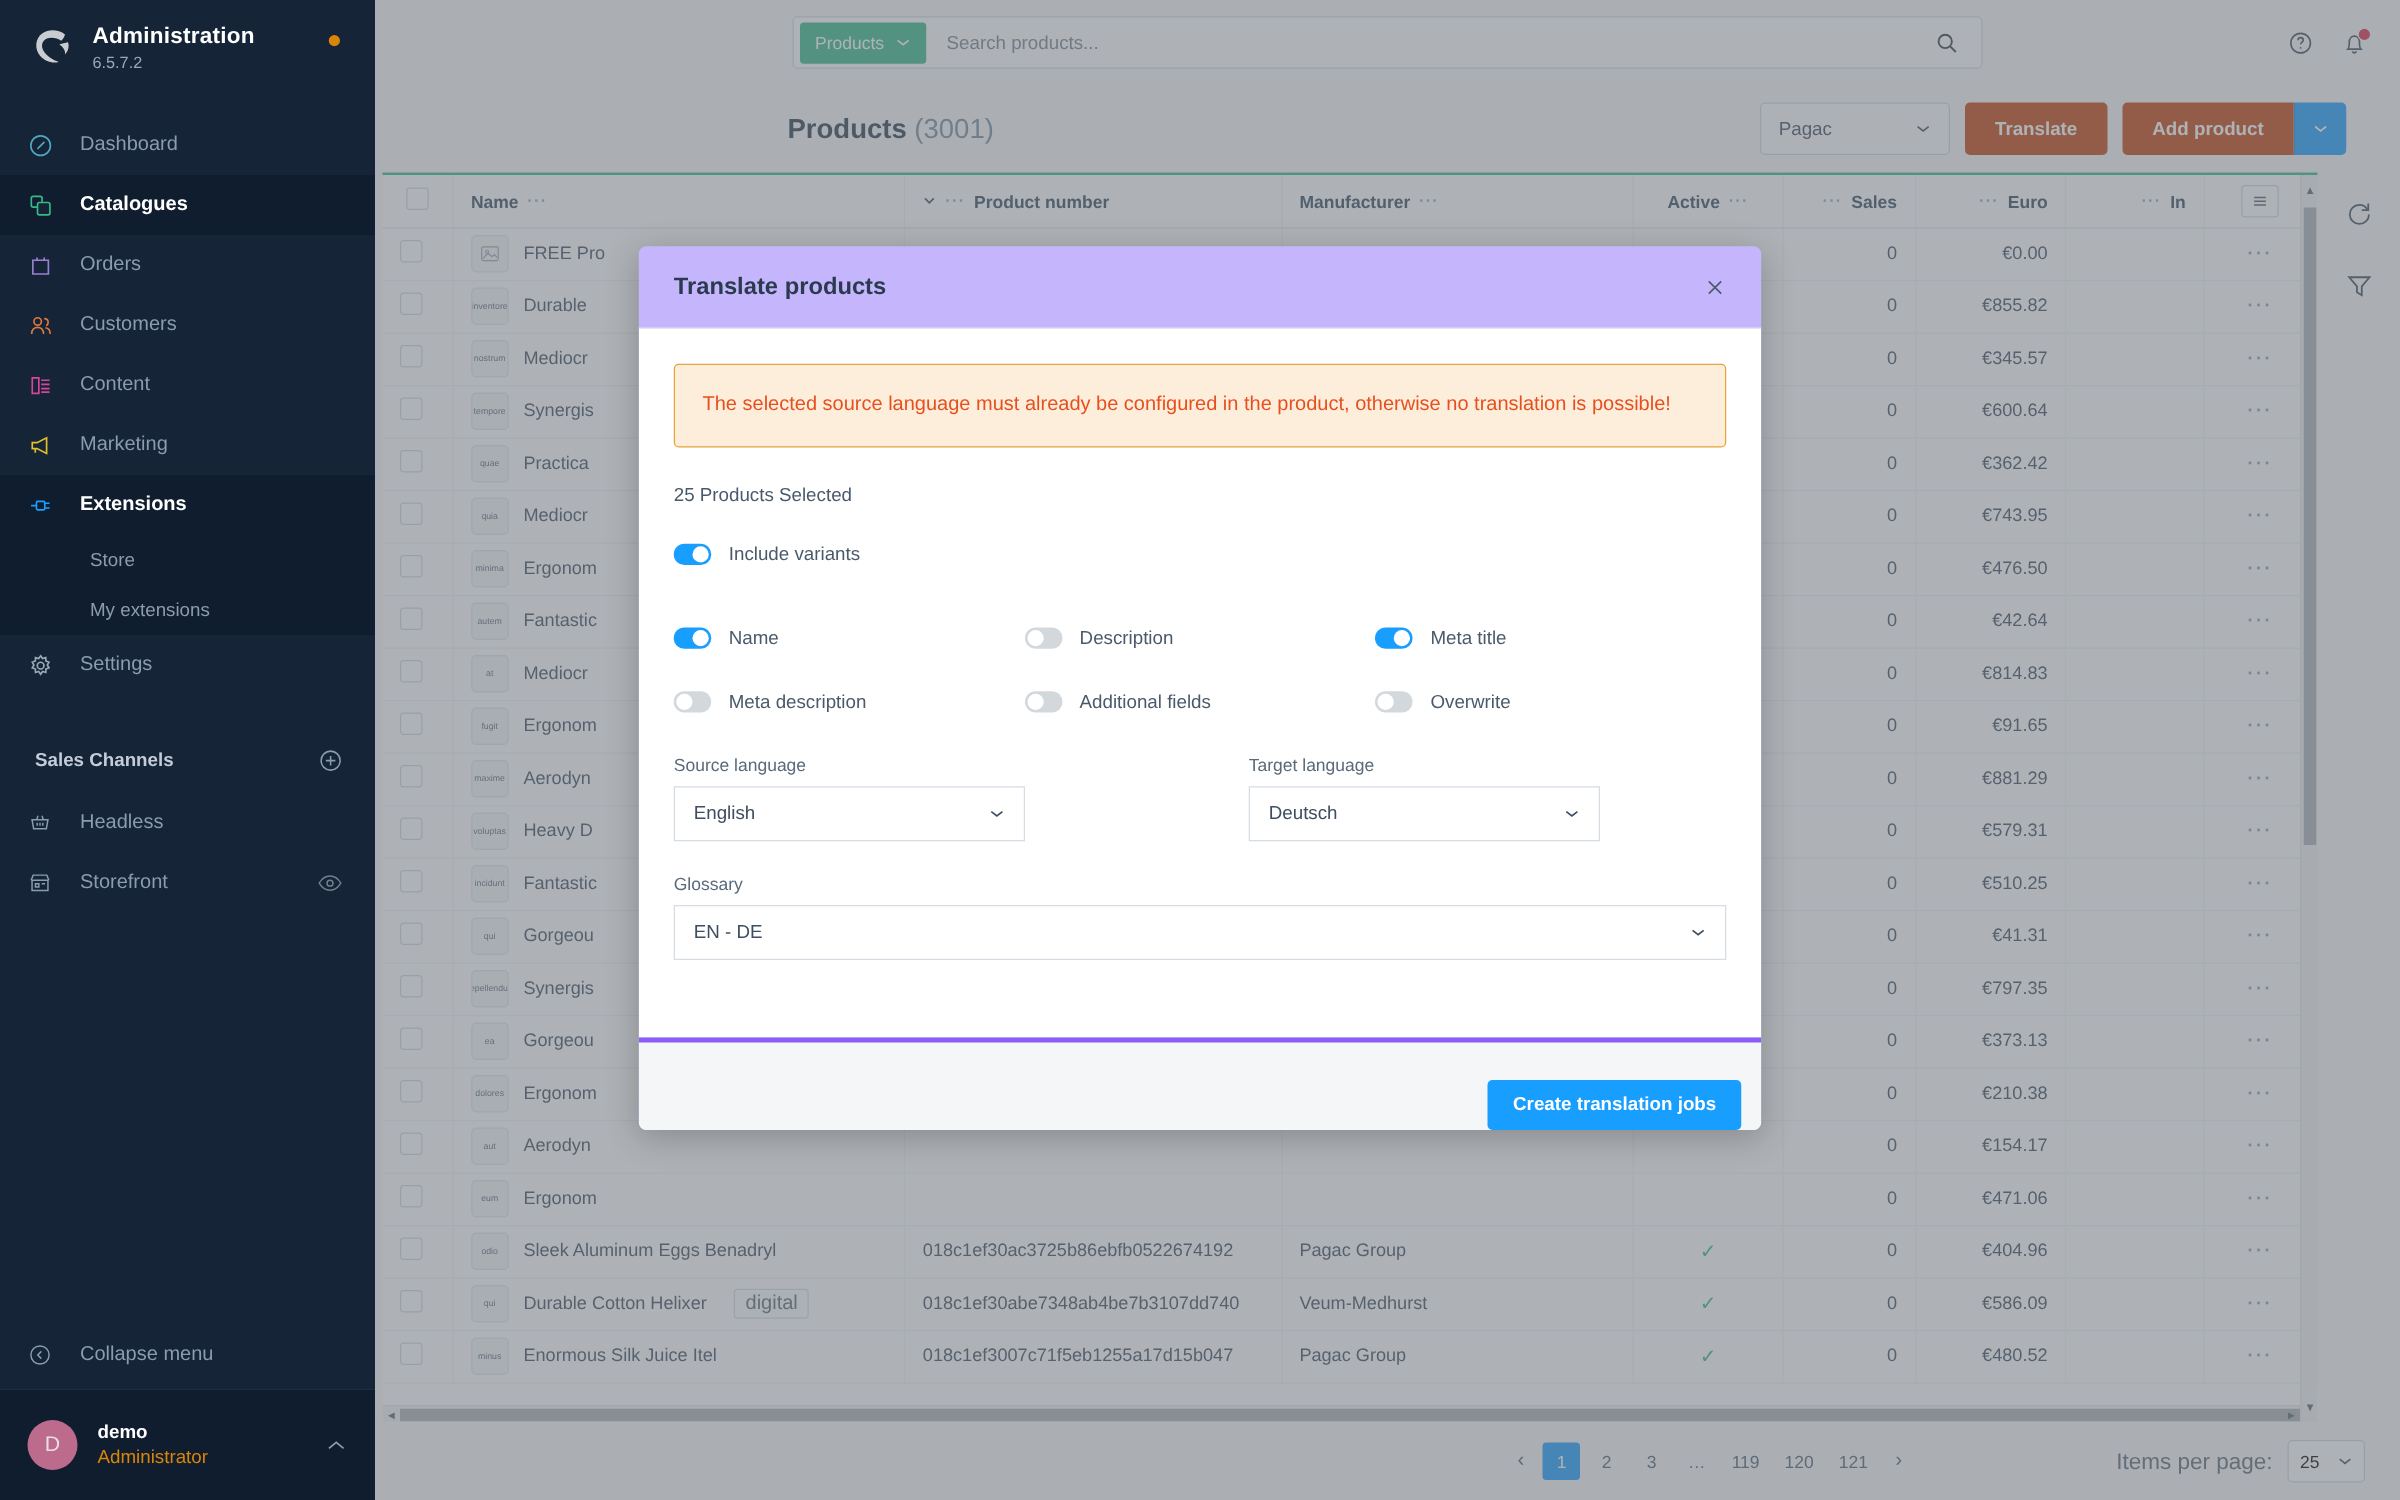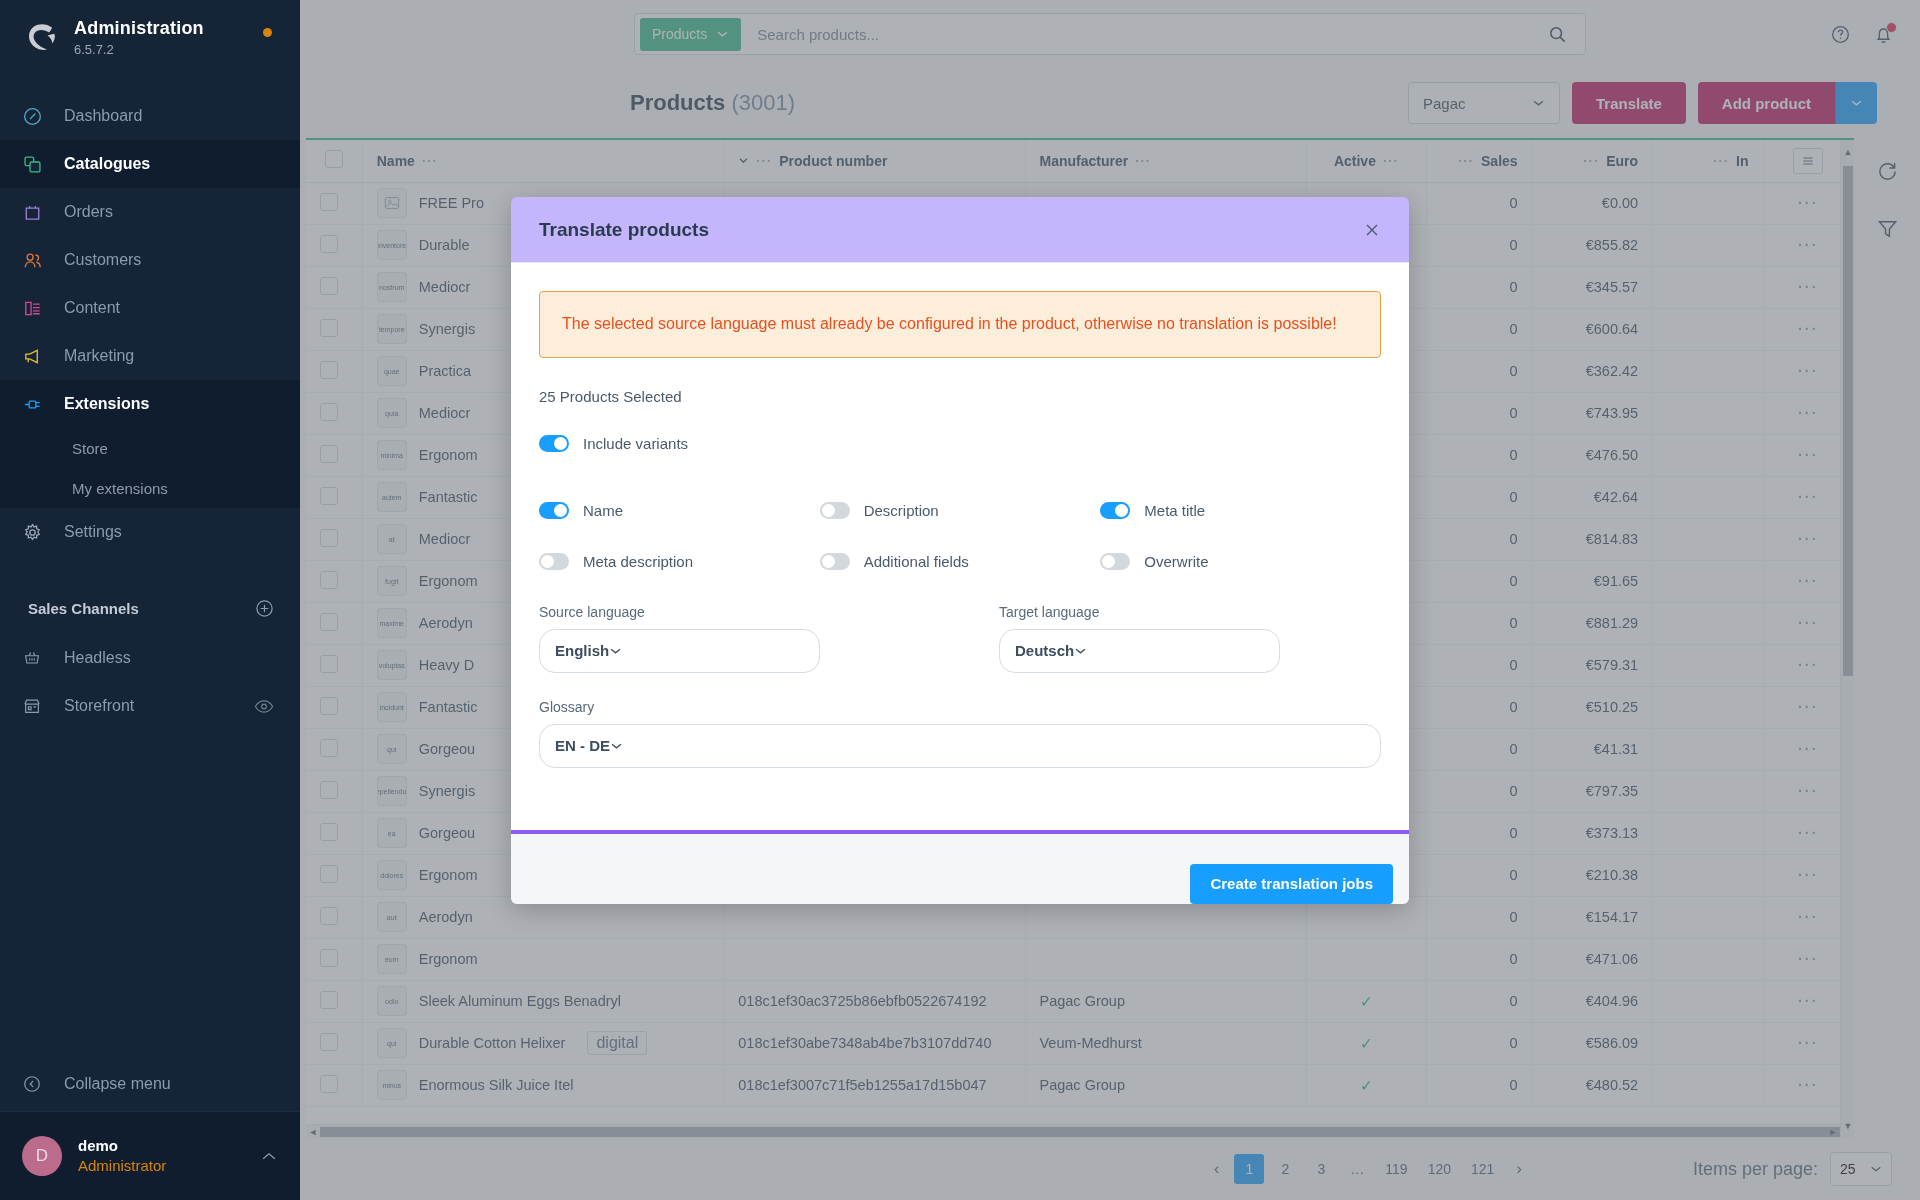--- a/index.html
+++ b/index.html
@@ -131,21 +131,21 @@
   }
   .ph-title { font-size:22px; color:#2b3b4e; font-weight:bold; margin-left: 330px;}
   .ph-count { color:#758ca3; font-weight:normal; }
   .ph-actions { margin-left:auto; display:flex; align-items:center; gap:12px; padding-right: 15px;}
   .lang-select {
     width:152px; height:42px; border:1px solid #cdd5dd; border-radius:4px;
     background:#fdfdfd; display:flex; align-items:center; justify-content:space-between;
     padding: 0 14px; font-size:15px; color:#3e4d5f; cursor:pointer;
   }
   .btn-primary {
-    height:42px; background:#be185d; color:#fff; border:none; border-radius:4px;
+    height:42px; background:#c2410c; color:#fff; border:none; border-radius:4px;
     padding: 0 24px; font-size:15px; font-weight:bold; cursor:pointer;
     font-family:"Liberation Sans", sans-serif;
     display:flex; align-items:center;
   }
   .btn-split { display:flex; }
   .btn-split .btn-primary { border-radius:4px 0 0 4px; }
   .btn-split .btn-caret {
     width:42px; height:42px; background:#189eff; border-left:1px solid #0d8ae6;
     border-radius:0 4px 4px 0; color:#fff; display:flex; align-items:center; justify-content:center; cursor:pointer;
   }
@@ -287,23 +287,23 @@
   .toggle.on .knob { left:15px; }
   .sw-label { font-size:15px; color:#4a5a6b; }
 
   .field-row { display:flex; gap: 0; margin-bottom: 26px; }
   .field { display:flex; flex-direction:column; }
   .field.half { width: 281px; }
   .field.half.right { margin-left: 179px; }
   .field.full { width: 100%; }
   .field-label { font-size:14px; color:#5a6a7a; margin-bottom:9px;}
   .select-box {
-    height:44px; border:1px solid #d5dce3; border-radius:16px; background:#fff;
-    display:flex; align-items:center; 
-    padding: 0 15px; font-size:15px; color:#3e4d5f; cursor:pointer;font-weight:bold;
+    height:44px; border:1px solid #d5dce3; border-radius:0; background:#fff;
+    display:flex; align-items:center; justify-content:space-between;
+    padding: 0 15px; font-size:15px; color:#3e4d5f; cursor:pointer;
   }
   .modal-foot {
     background:#f4f6f8; border-top:4px solid #8b5cf6;
     height:74px; display:flex; align-items:flex-end; justify-content:flex-end;
     padding: 0 16px;
   }
   .btn-create {
     height:40px; background:#189eff; color:#fff; border:none; border-radius:4px;
     padding: 0 20px; font-size:15px; font-weight:bold; cursor:pointer;
     font-family:"Liberation Sans", sans-serif;

